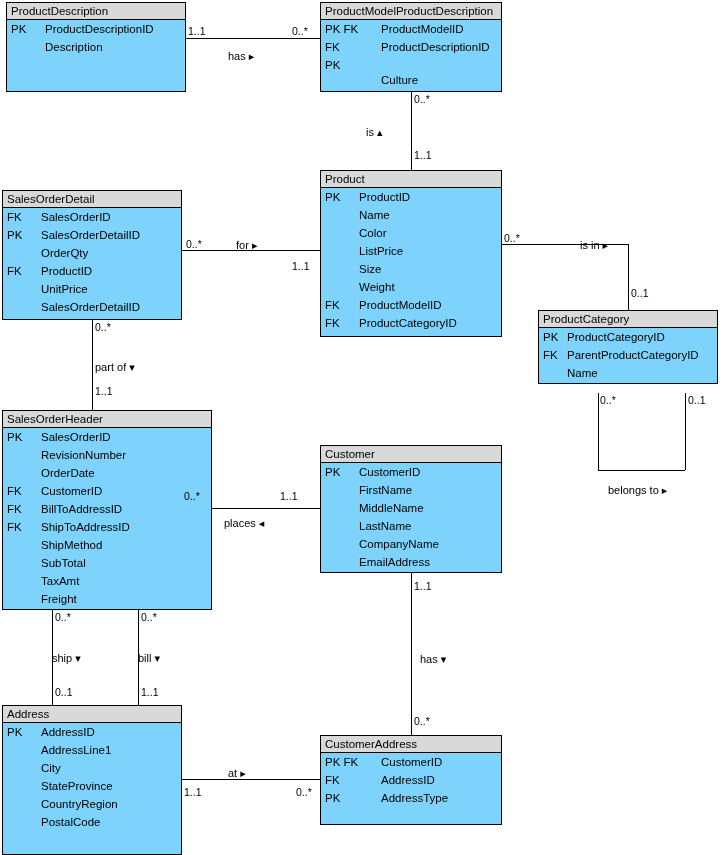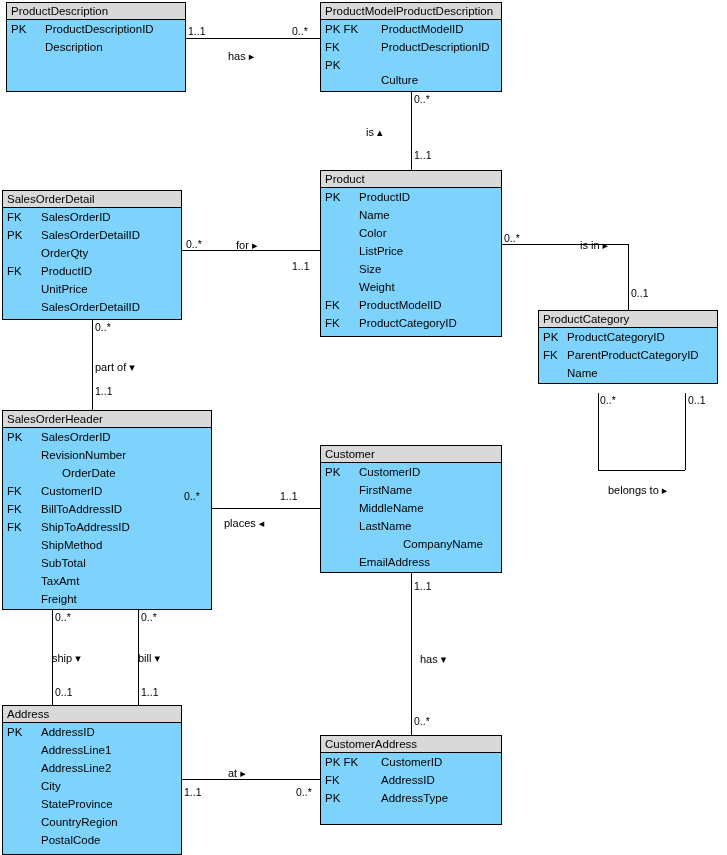--- a/index.html
+++ b/index.html
@@ -262,21 +262,21 @@
         <div class="attr">
           <span class="key">PK</span>
           <span class="nm" style="left: 38px;">SalesOrderID</span>
         </div>
         <div class="attr">
           <span class="key"></span>
           <span class="nm" style="left: 38px;">RevisionNumber</span>
         </div>
         <div class="attr">
           <span class="key"></span>
-          <span class="nm" style="left: 38px; margin-left: 21px;">OrderDate</span>
+          <span class="nm" style="left: 38px;">OrderDate</span>
         </div>
         <div class="attr">
           <span class="key">FK</span>
           <span class="nm" style="left: 38px;">CustomerID</span>
         </div>
         <div class="attr">
           <span class="key">FK</span>
           <span class="nm" style="left: 38px;">BillToAddressID</span>
         </div>
         <div class="attr">
@@ -315,45 +315,41 @@
         <div class="attr">
           <span class="key"></span>
           <span class="nm" style="left: 38px;">MiddleName</span>
         </div>
         <div class="attr">
           <span class="key"></span>
           <span class="nm" style="left: 38px;">LastName</span>
         </div>
         <div class="attr">
           <span class="key"></span>
-          <span class="nm" style="left: 38px; margin-left: 44px;">CompanyName</span>
+          <span class="nm" style="left: 38px;">CompanyName</span>
         </div>
         <div class="attr">
           <span class="key"></span>
           <span class="nm" style="left: 38px;">EmailAddress</span>
         </div>
       </div>
     </div>
     <div class="entity" style="left: 2px; top: 705px; width: 180px; height: 150px;">
       <div class="entity-title">Address</div>
       <div class="attrs">
         <div class="attr">
           <span class="key">PK</span>
           <span class="nm" style="left: 38px;">AddressID</span>
         </div>
         <div class="attr">
           <span class="key"></span>
           <span class="nm" style="left: 38px;">AddressLine1</span>
         </div>
         <div class="attr">
           <span class="key"></span>
-          <span class="nm" style="left: 38px;">AddressLine2</span>
-        </div>
-        <div class="attr">
-          <span class="key"></span>
           <span class="nm" style="left: 38px;">City</span>
         </div>
         <div class="attr">
           <span class="key"></span>
           <span class="nm" style="left: 38px;">StateProvince</span>
         </div>
         <div class="attr">
           <span class="key"></span>
           <span class="nm" style="left: 38px;">CountryRegion</span>
         </div>

